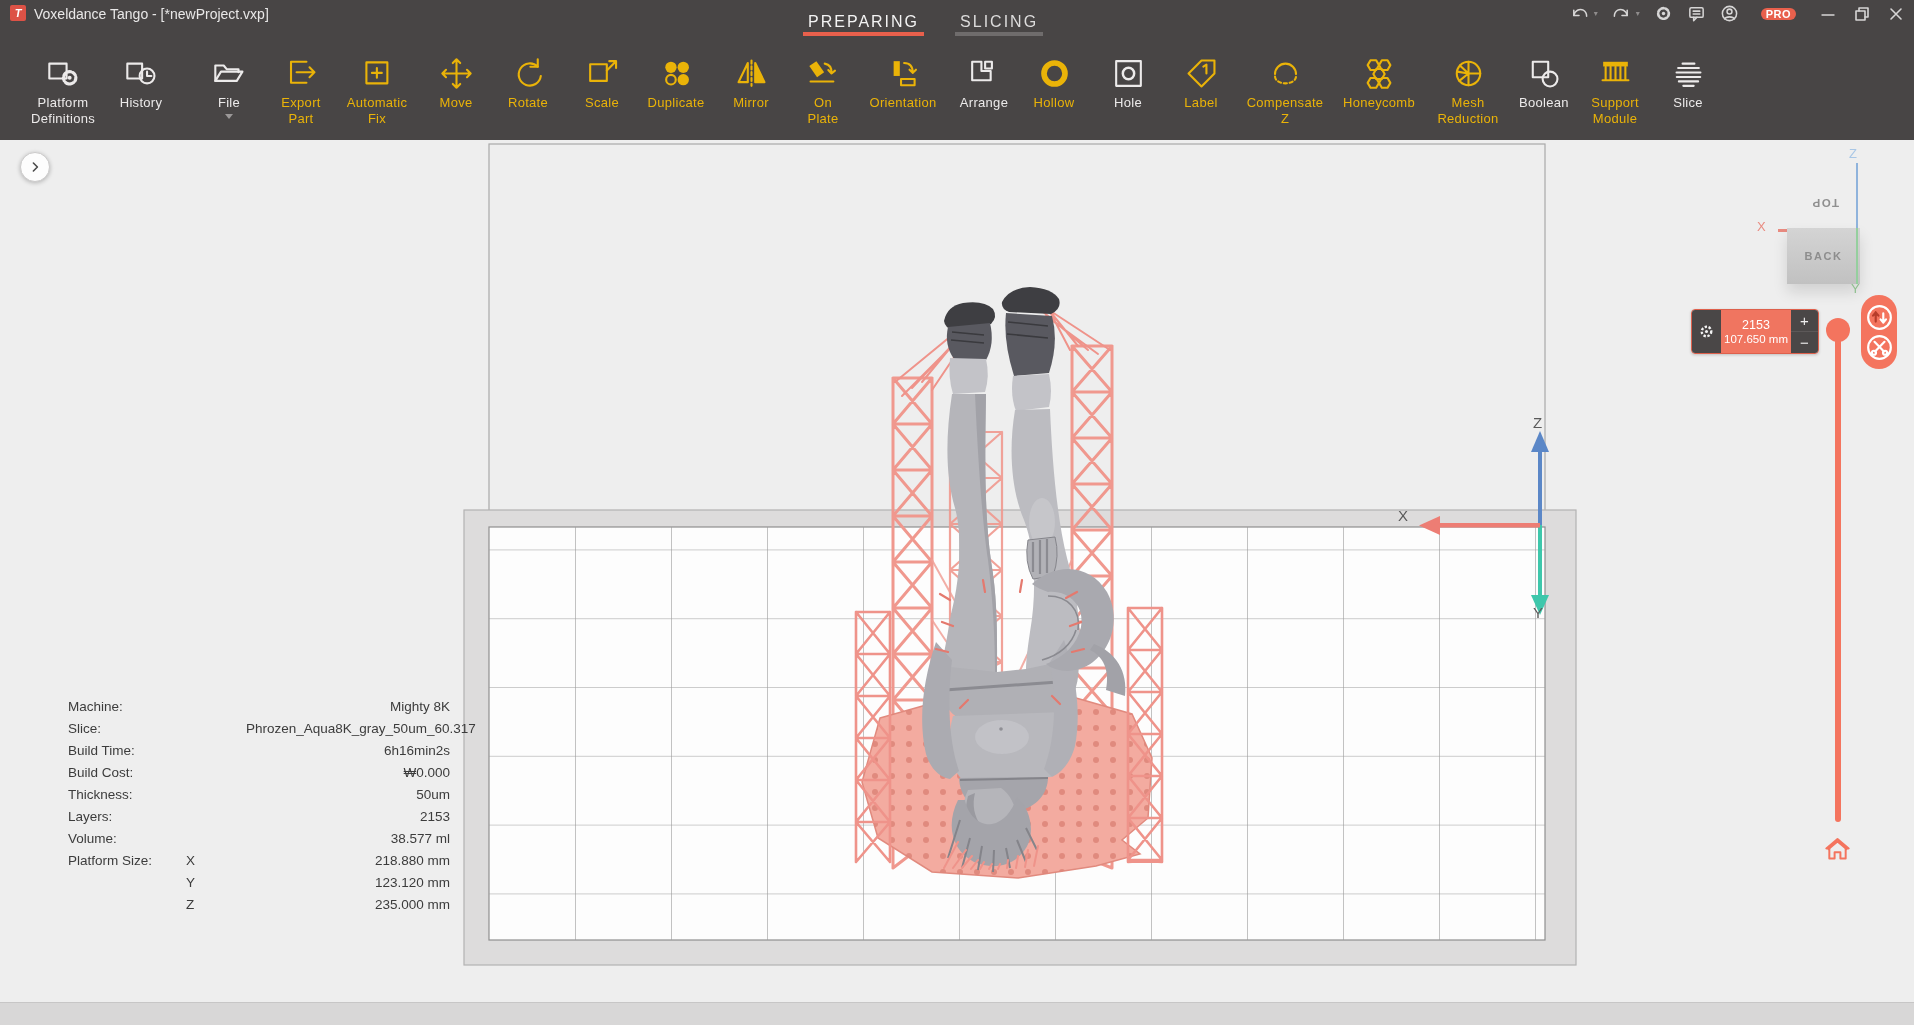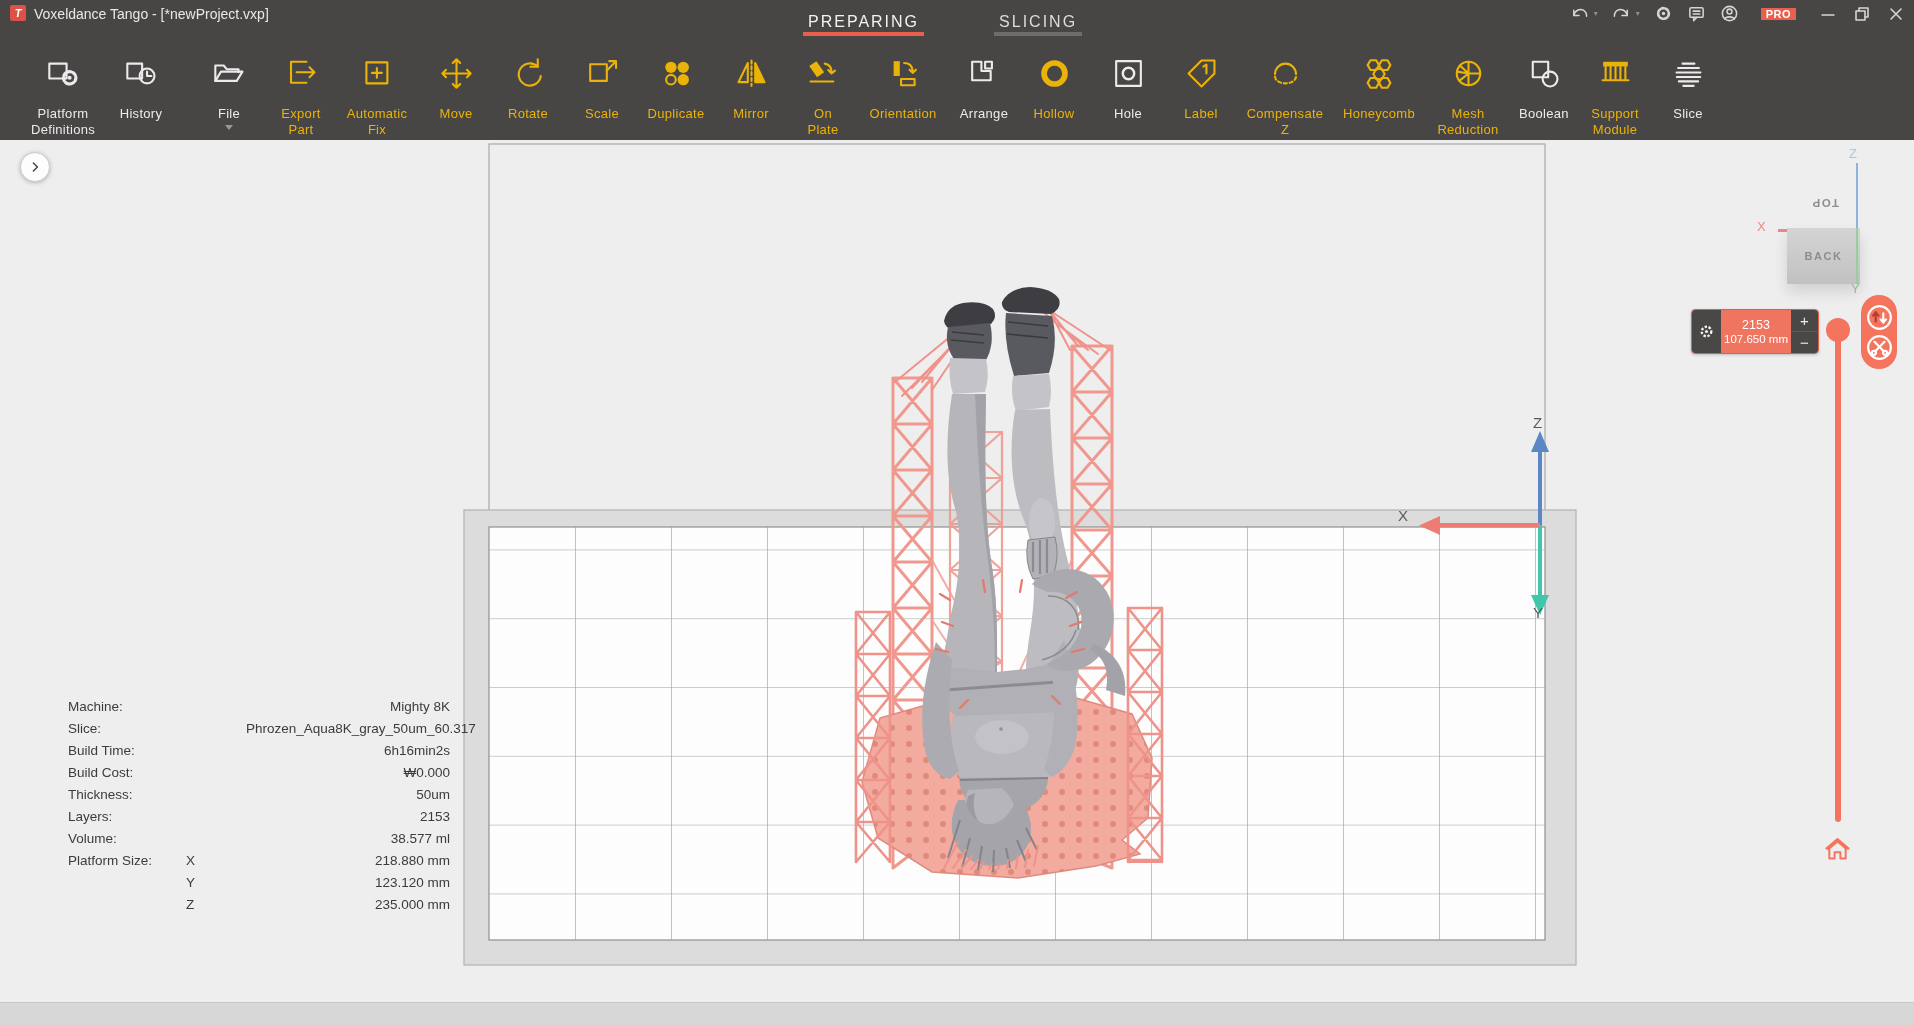--- a/index.html
+++ b/index.html
@@ -3,43 +3,43 @@
 <meta charset="utf-8">
 <style>
   html,body{margin:0;padding:0}
   body{width:1914px;height:1025px;overflow:hidden;position:relative;
        font-family:"Liberation Sans",sans-serif;background:#eeeeee;-webkit-font-smoothing:antialiased}
   
   #titlebar{position:absolute;left:0;top:0;width:1914px;height:27px;background:#484545;z-index:30}
   #logo{position:absolute;left:10px;top:5px;width:16px;height:16px;background:#dd5246;border-radius:2px;
         color:#fff;font-weight:bold;font-style:italic;font-size:11px;line-height:16px;text-align:center}
   #win-title{position:absolute;left:34px;top:6px;font-size:14px;color:#e9e8e8}
-  #tabs{position:absolute;left:800px;top:0;height:37px;z-index:40;display:flex;gap:64px}
+  #tabs{position:absolute;left:800px;top:0;height:37px;z-index:40;display:flex;gap:25px}
   .tab{position:relative;height:37px;padding:0 8px;background:none;border:none;cursor:pointer;
        font-family:inherit;font-size:16px;letter-spacing:2px;font-weight:500}
   .tab span{display:block;margin-top:7px}
   .tab .ul{position:absolute;left:3px;right:3px;bottom:1px;height:4px;margin:0}
   #tab-preparing{color:#f3f3f3}
   #tab-preparing .ul{background:#e8604c}
   #tab-slicing{color:#dddcdc}
   #tab-slicing .ul{background:#6f6c6c}
   #tb-right{position:absolute;right:8px;top:0;height:27px;display:flex;align-items:center;gap:14px;color:#d6d5d5}
   .tbtn{background:none;border:none;padding:0;color:#d6d5d5;cursor:pointer;display:flex;align-items:center}
   .tbtn svg{width:19px;height:19px;stroke:currentColor;fill:none;stroke-width:1.6;stroke-linecap:round;stroke-linejoin:round}
   .caret{font-size:8px;color:#8f8c8c;margin-left:-9px}
-  #pro-badge{background:#e8604c;color:#fff;font-size:11px;font-weight:bold;border-radius:0;
+  #pro-badge{background:#e8604c;color:#fff;font-size:11px;font-weight:bold;border-radius:6px;
              padding:0 5px;letter-spacing:.5px;margin:0 8px}
   .winctl svg{width:20px;height:20px}
   
   #toolbar{position:absolute;left:0;top:27px;width:1914px;height:113px;background:#484545;z-index:20}
   .tb{position:absolute;top:28px;width:92px;height:82px;background:none;border:none;padding:0;cursor:pointer;
       display:flex;flex-direction:column;align-items:center;color:#eceaea;font-family:inherit}
   .tb.disabled{color:#eab308;cursor:default}
   .tb svg{width:37px;height:37px;stroke:currentColor;fill:none;stroke-width:1.7;stroke-linecap:round;stroke-linejoin:round;flex:none}
-  .tb .l1,.tb .l2{font-size:13px;line-height:16px;letter-spacing:.3px;margin-top:11px}
+  .tb .l1,.tb .l2{font-size:13px;line-height:16px;letter-spacing:.3px;margin-top:0}
   .tb .l2{margin-top:0}
   .file-caret{width:0;height:0;border-left:4px solid transparent;border-right:4px solid transparent;
               border-top:5px solid #9b9898;margin-top:3px}
   
   #viewport{position:absolute;left:0;top:140px;width:1914px;height:885px;background:#eeeeee;z-index:1}
   #scene{position:absolute;left:0;top:0;width:1914px;height:1025px;z-index:2}
   #expand-btn{position:absolute;left:20px;top:152px;width:30px;height:30px;border-radius:50%;background:#fdfdfd;
               border:1px solid #cccbcb;box-shadow:0 1px 4px rgba(0,0,0,.25);cursor:pointer;z-index:5;
               display:flex;align-items:center;justify-content:center;padding:0}
   #expand-btn svg{width:16px;height:16px;stroke:#4a4a4a;stroke-width:2;fill:none;stroke-linecap:round;stroke-linejoin:round}

